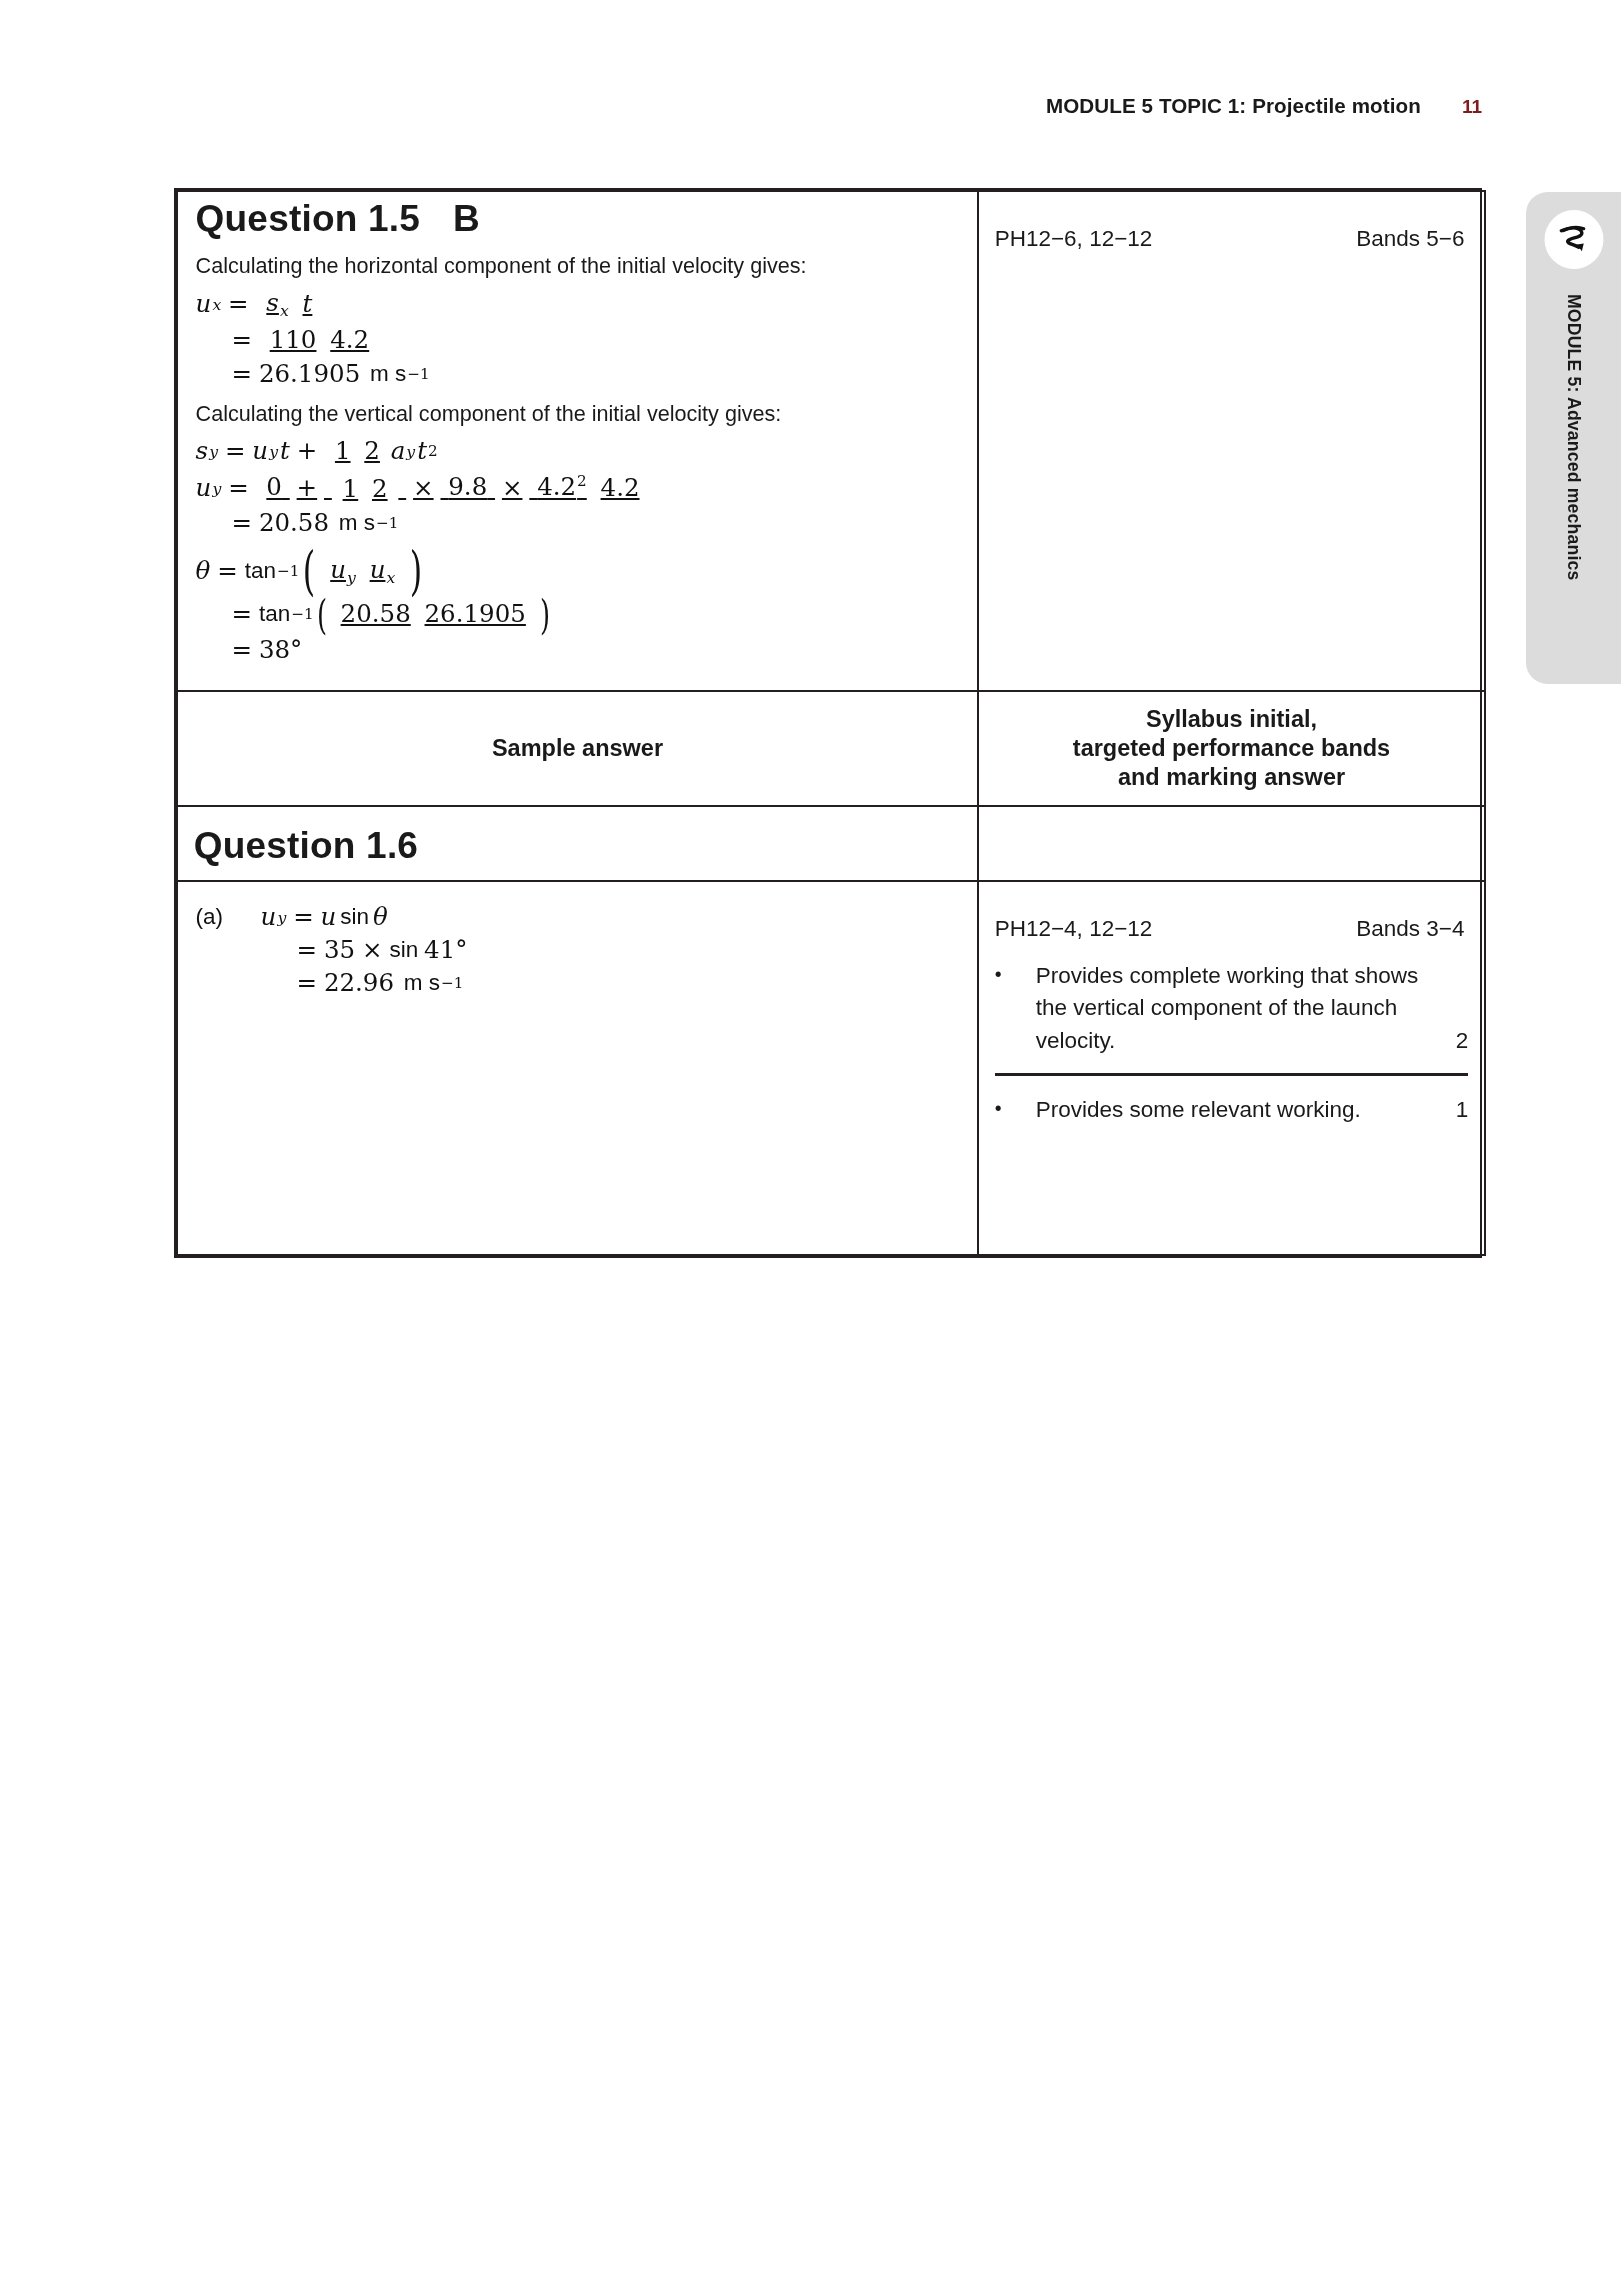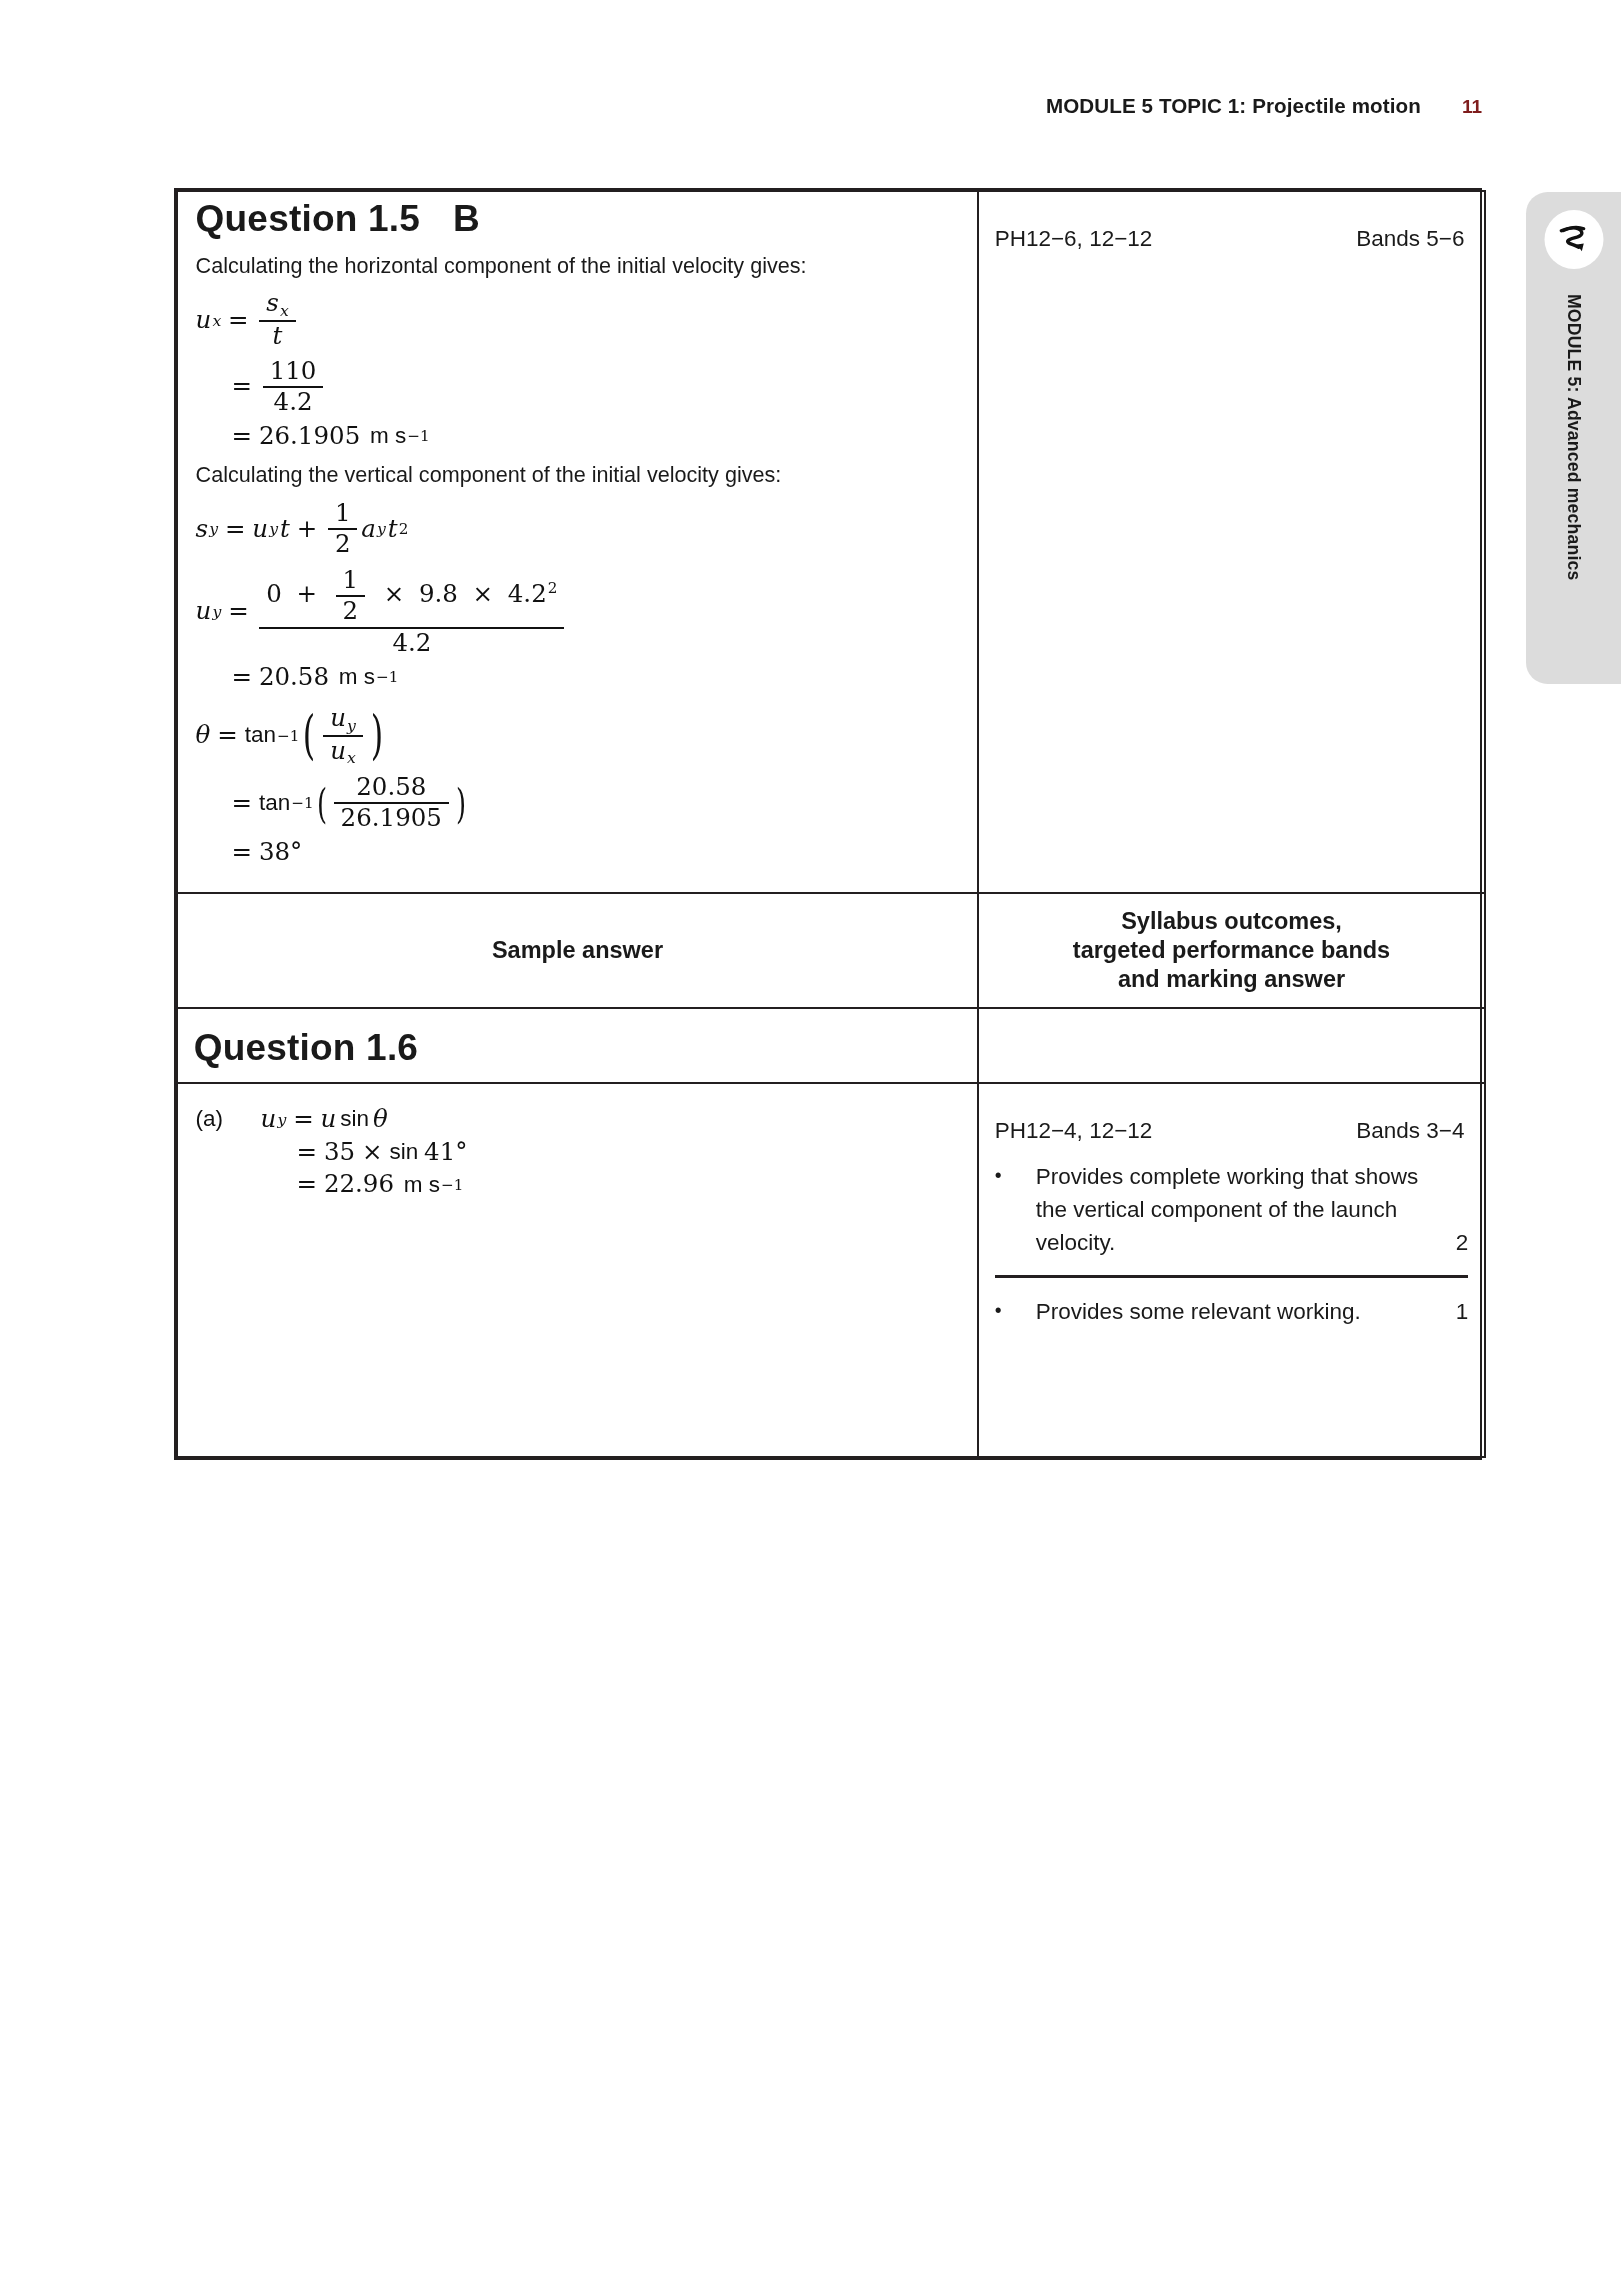--- a/index.html
+++ b/index.html
@@ -160,24 +160,25 @@
     margin-left: 1px;
   }
   sup.vsup {
     font-style: normal;
     font-size: 0.62em;
     vertical-align: 0.62em;
     margin-left: 1px;
   }
   .frac {
     display: inline-flex;
-    flex-direction: column;
+    flex-direction: row;
     align-items: center;
     vertical-align: middle;
     margin: 0 3.9px;
+    text-decoration: underline;
   }
   .frac .num, .frac .den {
     padding: 1px 6.9px;
     white-space: nowrap;
   }
   .frac .bar {
     width: 100%;
     height: 2px;
     background: #111;
   }
@@ -401,21 +402,21 @@
         </div>
       </div>
     </td>
   </tr>
 
   <tr>
     <td class="colhead">
       <span>Sample answer</span>
     </td>
     <td class="colhead">
-      <div>Syllabus outcomes,</div>
+      <div>Syllabus initial,</div>
       <div>targeted performance bands</div>
       <div>and marking answer</div>
     </td>
   </tr>
 
   <tr>
     <td class="qhead">
       <div class="q-title">Question 1.6</div>
     </td>
     <td>

